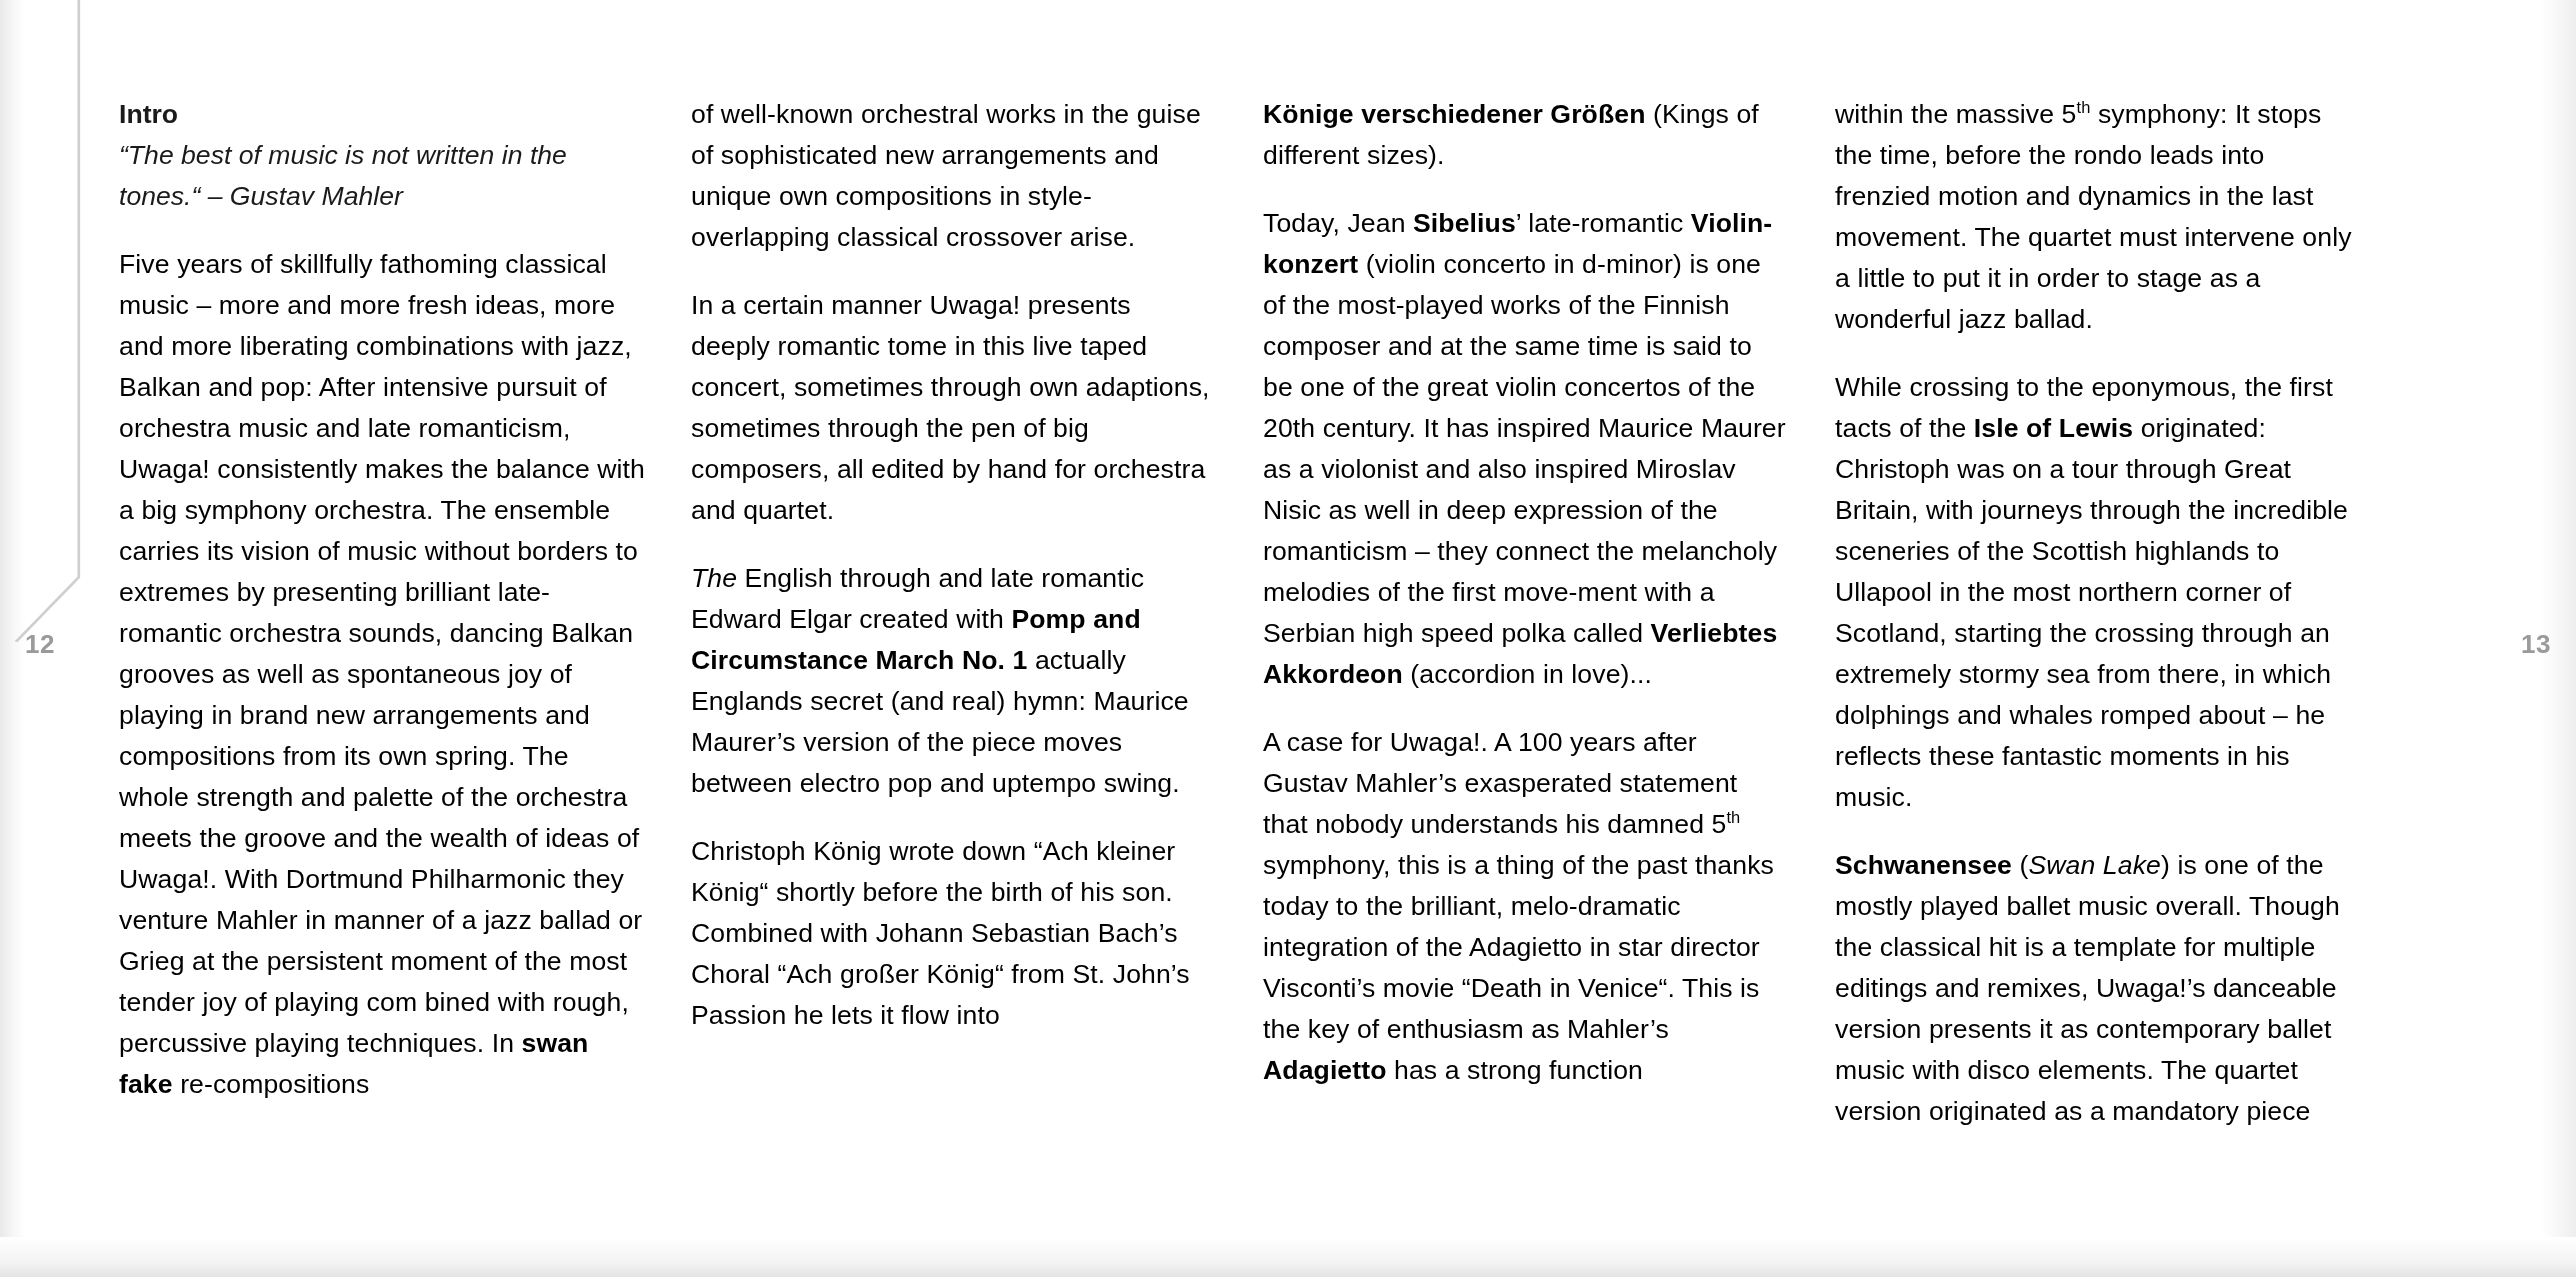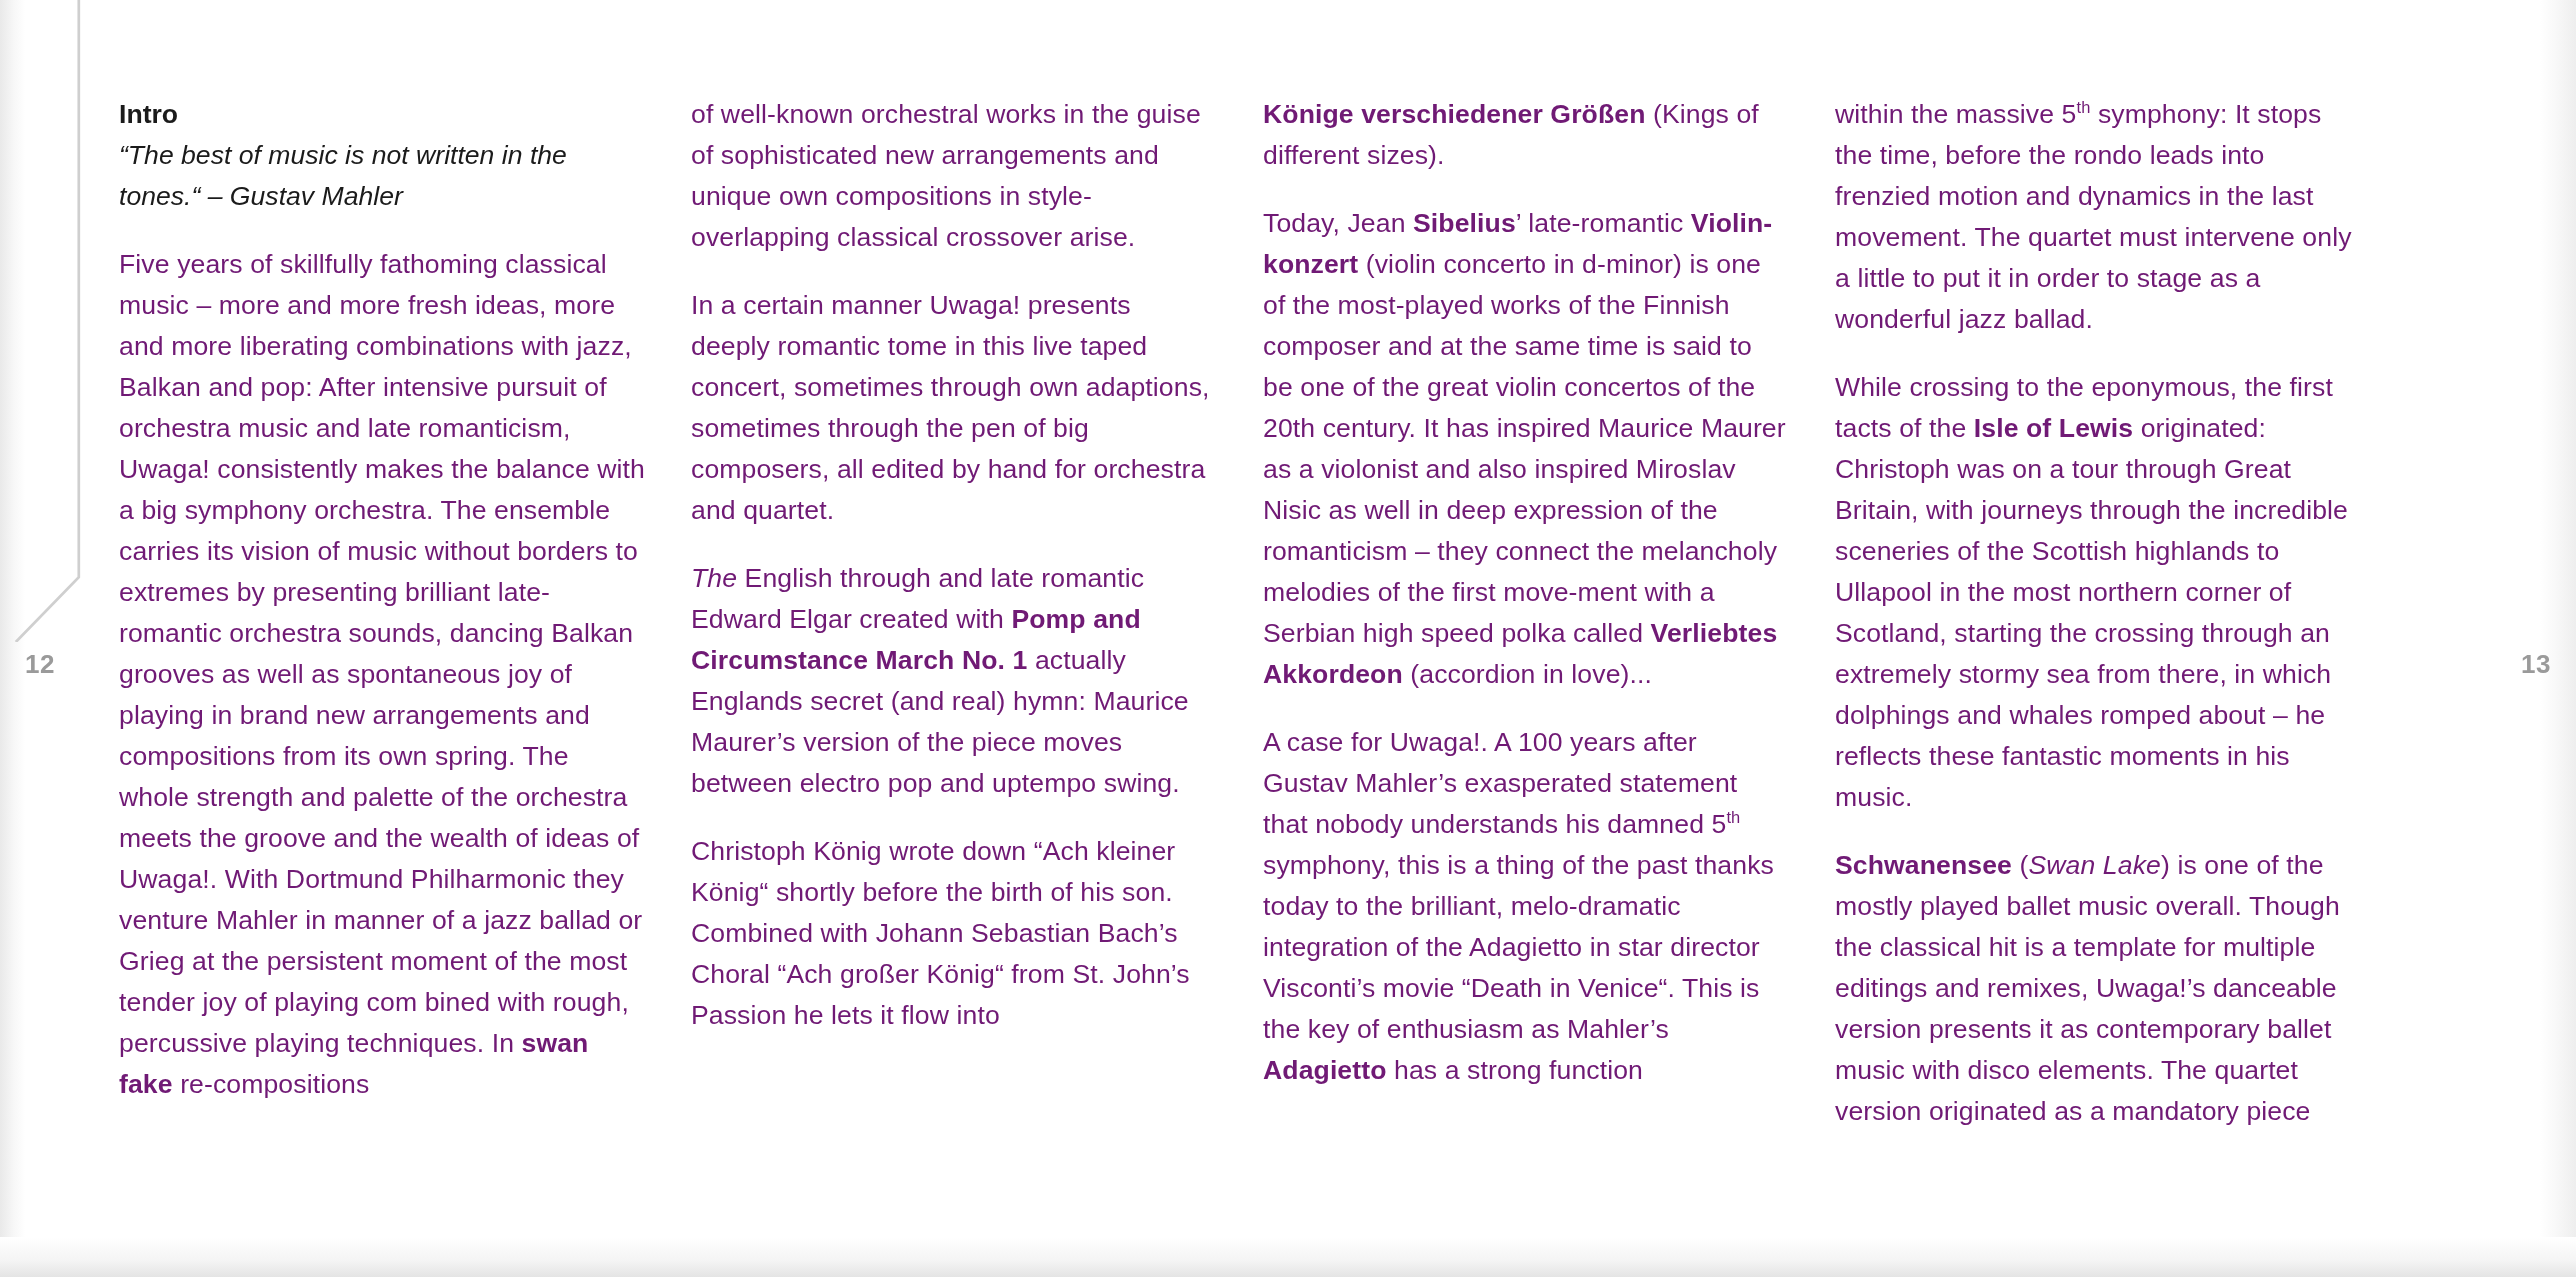--- a/index.html
+++ b/index.html
@@ -68,21 +68,20 @@
     height: 100%;
   }
 
   
   .folio {
     position: absolute;
     font-size: 26px;
     font-weight: 700;
     color: #9a9a9a;
     letter-spacing: 0.5px;
-    margin-top: 20px;
   }
   .folio-left {
     left: 25px;
     top: 629px;
   }
   .folio-right {
     right: 25px;
     top: 629px;
   }
 
@@ -96,21 +95,21 @@
     gap: 46px;
   }
   .col {
     width: 526px;
   }
 
   p {
     margin: 0 0 27px 0;
     font-size: 26.6px;
     line-height: 41px;
-    color: #701a75;
+    color: #000000;
     letter-spacing: 0.1px;
   }
   p.tight {
     margin-bottom: 0;
   }
   b, strong {
     font-weight: 700;
   }
   sup {
     font-size: 0.62em;

